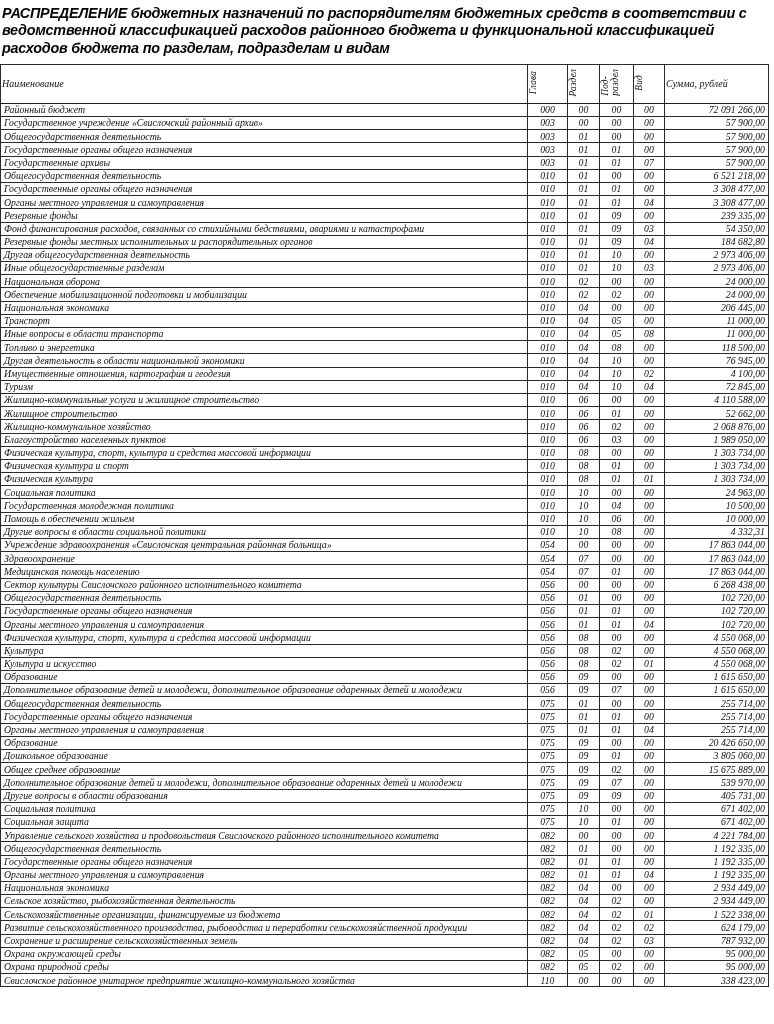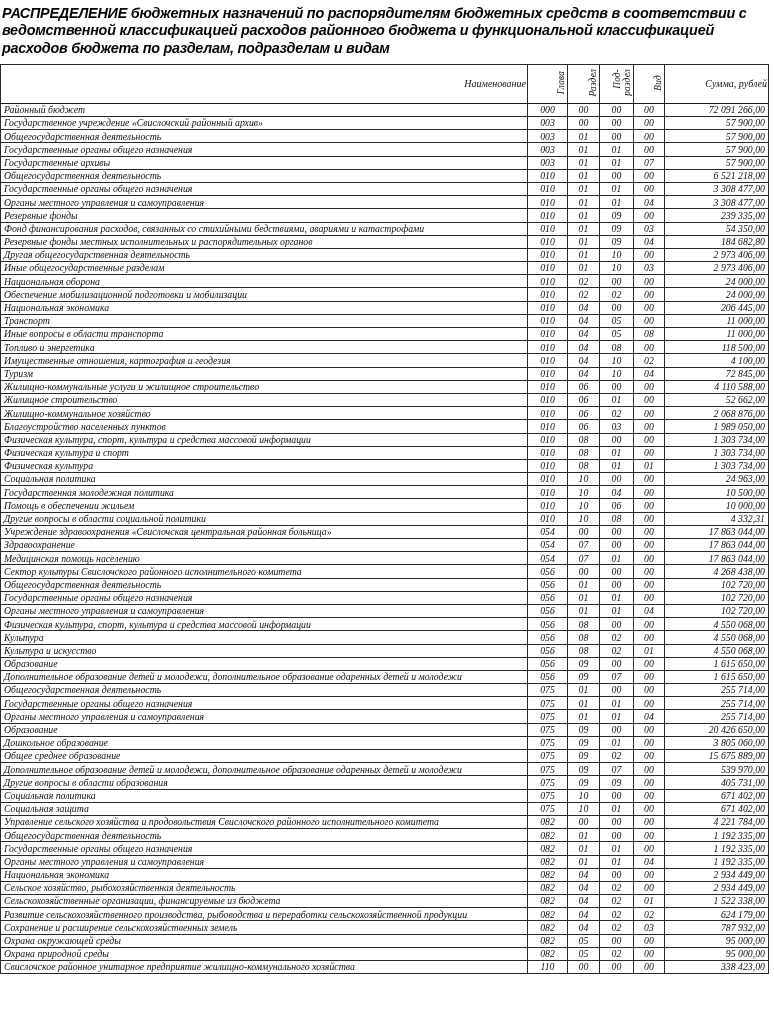--- a/index.html
+++ b/index.html
@@ -36,21 +36,21 @@
     font-size: 9.8px;
     line-height: 11.5px;
     padding: 0 3px;
     overflow: hidden;
     white-space: nowrap;
   }
   table.budget thead th {
     height: 36px;
     font-weight: normal;
     font-size: 10px;
-    text-align: right;
+    text-align: left;
     vertical-align: middle;
     border-bottom: 1.4px solid #1c1c1c;
     padding: 1px;
   }
   table.budget td {
     height: 12.2px;
   }
   td.c-name { text-align: left; padding-left: 7px; }
   td.c-code { text-align: center; }
   td.c-amount { text-align: right; padding-right: 16px; }
@@ -270,20 +270,28 @@
 
     <tr>
       <td class="c-name">Топливо и энергетика</td>
       <td class="c-code">010</td>
       <td class="c-code">04</td>
       <td class="c-code">08</td>
       <td class="c-code">00</td>
       <td class="c-amount">118 500,00</td>
     </tr>
 
+    <tr>
+      <td class="c-name">Другая деятельность в области национальной экономики</td>
+      <td class="c-code">010</td>
+      <td class="c-code">04</td>
+      <td class="c-code">10</td>
+      <td class="c-code">00</td>
+      <td class="c-amount">76 945,00</td>
+    </tr>
 
     <tr>
       <td class="c-name">Имущественные отношения, картография и геодезия</td>
       <td class="c-code">010</td>
       <td class="c-code">04</td>
       <td class="c-code">10</td>
       <td class="c-code">02</td>
       <td class="c-amount">4 100,00</td>
     </tr>
 
@@ -421,21 +429,21 @@
       <td class="c-code">00</td>
       <td class="c-amount">17 863 044,00</td>
     </tr>
 
     <tr>
       <td class="c-name">Сектор культуры Свислочского районного исполнительного комитета</td>
       <td class="c-code">056</td>
       <td class="c-code">00</td>
       <td class="c-code">00</td>
       <td class="c-code">00</td>
-      <td class="c-amount">4 268 438,00</td>
+      <td class="c-amount">6 268 438,00</td>
     </tr>
 
     <tr>
       <td class="c-name">Общегосударственная деятельность</td>
       <td class="c-code">056</td>
       <td class="c-code">01</td>
       <td class="c-code">00</td>
       <td class="c-code">00</td>
       <td class="c-amount">102 720,00</td>
     </tr>

